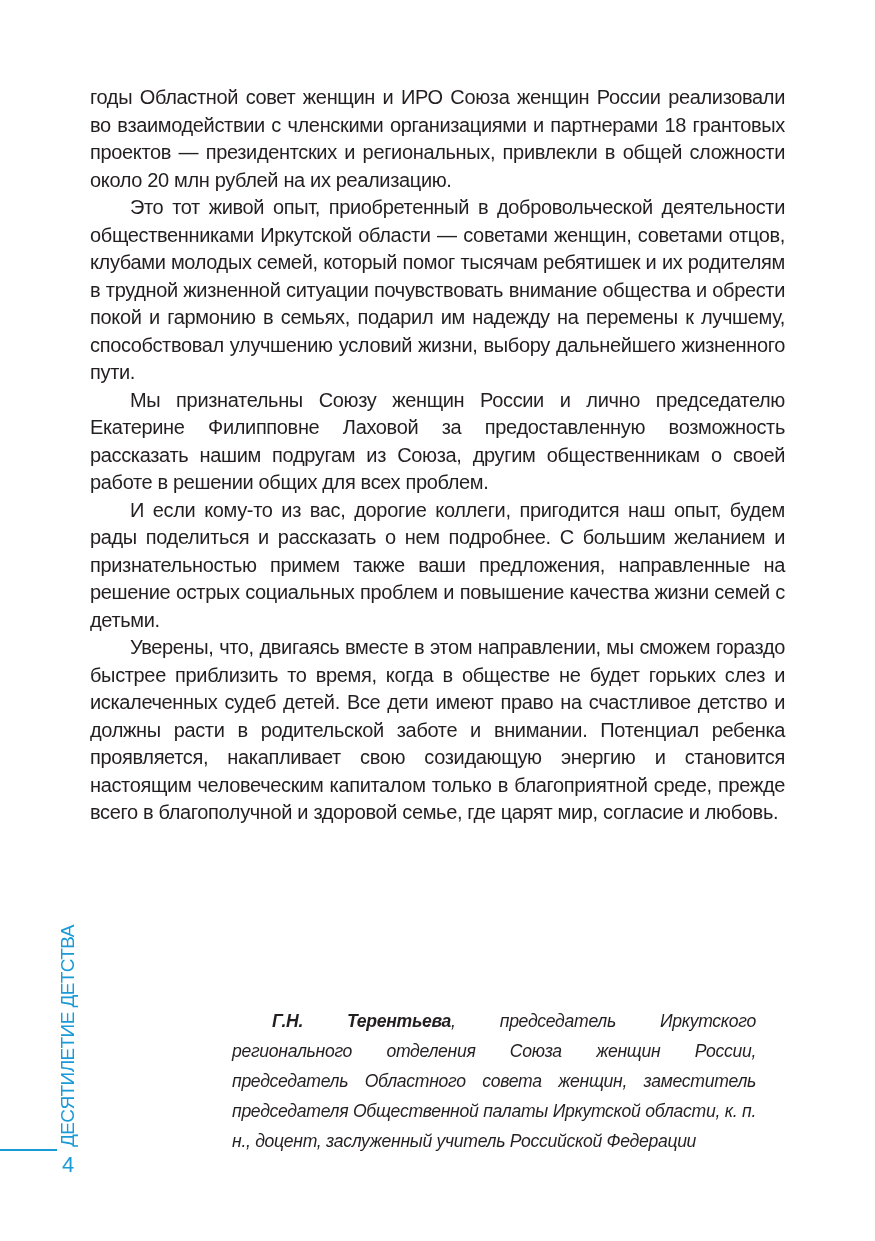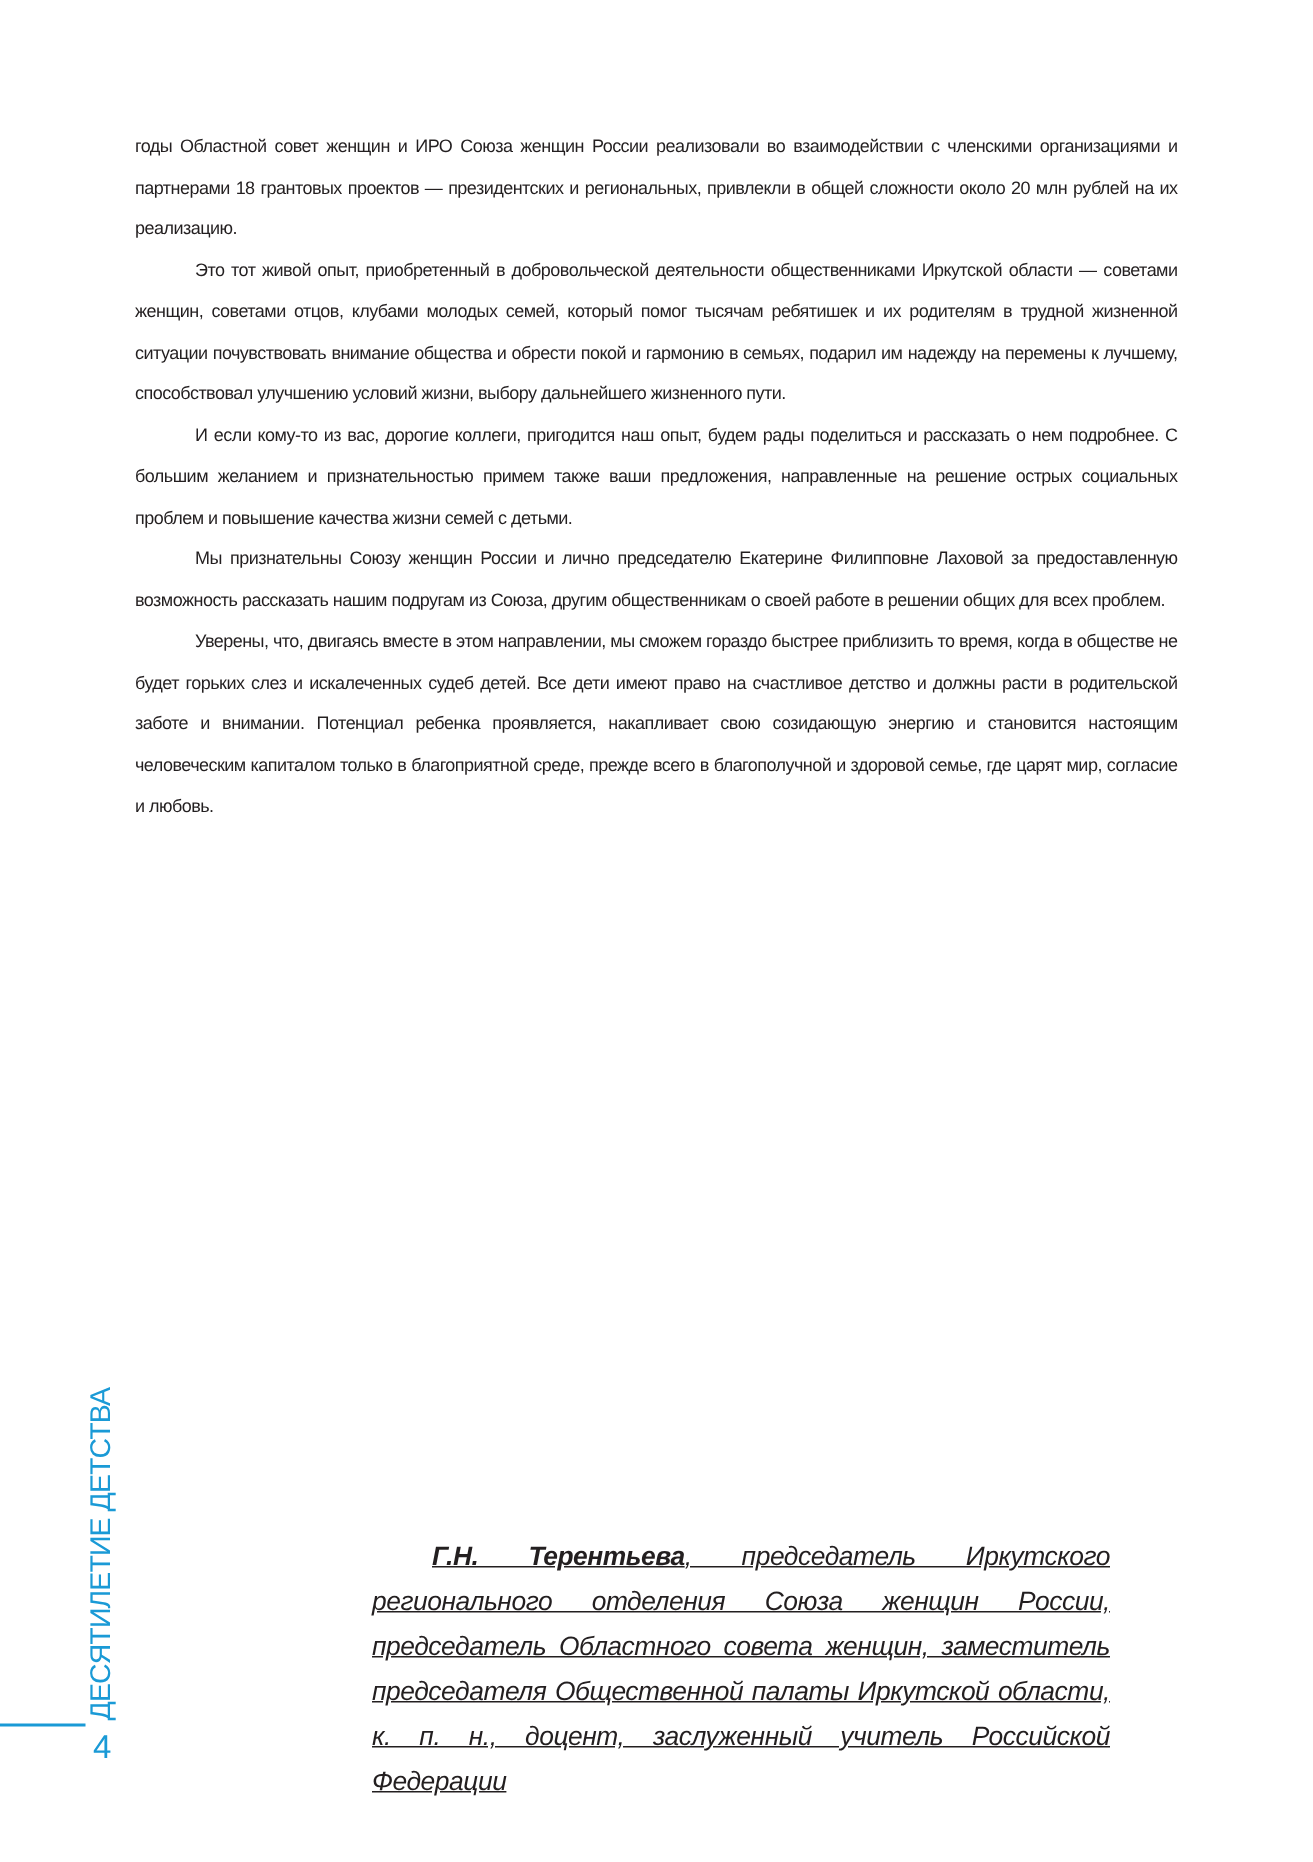--- a/index.html
+++ b/index.html
@@ -2,53 +2,53 @@
 <html><head>
 <meta charset="utf-8">
 <style>
   html, body { margin: 0; padding: 0; }
   body {
     width: 875px; height: 1241px; background: #ffffff; position: relative; overflow: hidden;
     font-family: "Liberation Sans", sans-serif; color: #231f20;
   }
   .body-text {
     position: absolute; left: 90px; top: 84px; width: 695px;
-    font-size: 12px; line-height: 27.5px; text-align: justify;
+    font-size: 20px; line-height: 27.5px; text-align: justify;
     font-stretch: condensed; letter-spacing: -0.35px;
   }
   .body-text p { margin: 0; text-indent: 40px; }
   .body-text p.cont { text-indent: 0; }
   .signature {
     position: absolute; left: 232px; top: 1006px; width: 524px;
     font-size: 17.6px; line-height: 30px; font-style: italic; text-align: justify;
     letter-spacing: -0.3px;
   }
-  .signature p { margin: 16px; text-indent: 40px; text-decoration: underline; }
+  .signature p { margin: 0; text-indent: 40px; }
   .signature .name { font-weight: bold; }
   .side-title {
     position: absolute; left: 58px; top: 1147px;
     transform-origin: 0 0; transform: rotate(-90deg);
     color: #1a9ad6; font-size: 19px; letter-spacing: -0.6px; white-space: nowrap;
     font-stretch: condensed; line-height: 19px;
   }
   .side-line {
     position: absolute; left: 0; top: 1149px; width: 57px; height: 2px; background: #1a9ad6;
   }
   .page-number {
     position: absolute; left: 62px; top: 1153px; color: #1a9ad6; font-size: 22px; line-height: 24px;
   }
 </style>
 </head>
 <body>
 
 <div class="body-text">
   <p class="cont">годы Областной совет женщин и ИРО Союза женщин России реализовали во взаимодействии с членскими организациями и партнерами 18 грантовых проектов — президентских и региональных, привлекли в общей сложности около 20 млн рублей на их реализацию.</p>
   <p>Это тот живой опыт, приобретенный в добровольческой деятельности общественниками Иркутской области — советами женщин, советами отцов, клубами молодых семей, который помог тысячам ребятишек и их родителям в трудной жизненной ситуации почувствовать внимание общества и обрести покой и гармонию в семьях, подарил им надежду на перемены к лучшему, способствовал улучшению условий жизни, выбору дальнейшего жизненного пути.</p>
+  <p>Мы признательны Союзу женщин России и лично председателю Екатерине Филипповне Лаховой за предоставленную возможность рассказать нашим подругам из Союза, другим общественникам о своей работе в решении общих для всех проблем.</p>
   <p>И если кому-то из вас, дорогие коллеги, пригодится наш опыт, будем рады поделиться и рассказать о нем подробнее. С большим желанием и признательностью примем также ваши предложения, направленные на решение острых социальных проблем и повышение качества жизни семей с детьми.</p>
-  <p>Мы признательны Союзу женщин России и лично председателю Екатерине Филипповне Лаховой за предоставленную возможность рассказать нашим подругам из Союза, другим общественникам о своей работе в решении общих для всех проблем.</p>
   <p>Уверены, что, двигаясь вместе в этом направлении, мы сможем гораздо быстрее приблизить то время, когда в обществе не будет горьких слез и искалеченных судеб детей. Все дети имеют право на счастливое детство и должны расти в родительской заботе и внимании. Потенциал ребенка проявляется, накапливает свою созидающую энергию и становится настоящим человеческим капиталом только в благоприятной среде, прежде всего в благополучной и здоровой семье, где царят мир, согласие и любовь.</p>
 </div>
 
 <div class="signature">
   <p><span class="name">Г.Н. Терентьева</span><span>, председатель Иркутского регионального отделения Союза женщин России, председатель Областного совета женщин, заместитель председателя Общественной палаты Иркутской области, к. п. н., доцент, заслуженный учитель Российской Федерации</span></p>
 </div>
 
 <div class="side-title">ДЕСЯТИЛЕТИЕ ДЕТСТВА</div>
 <div class="side-line"></div>
 <div class="page-number">4</div>

